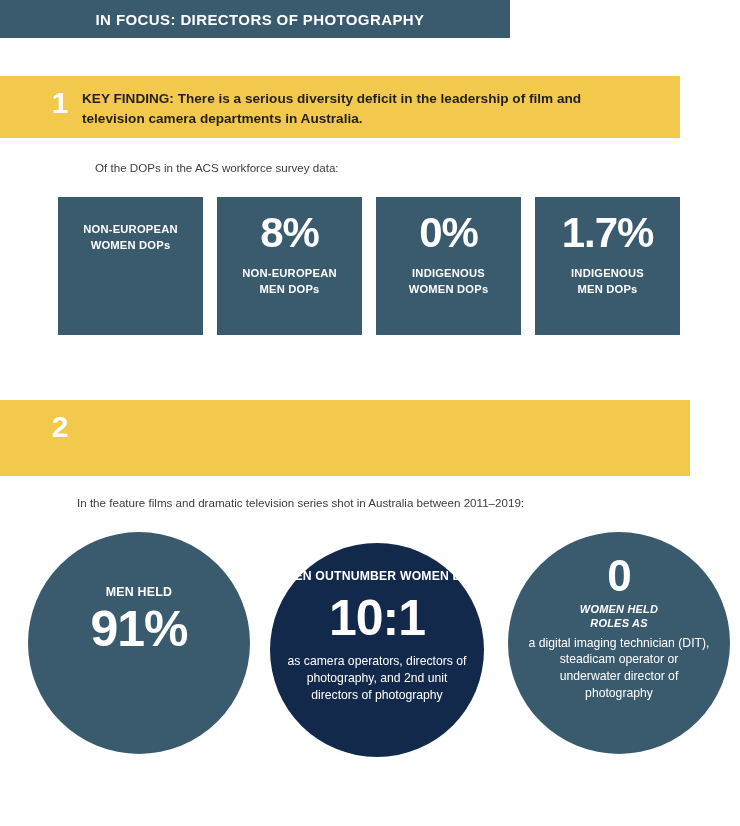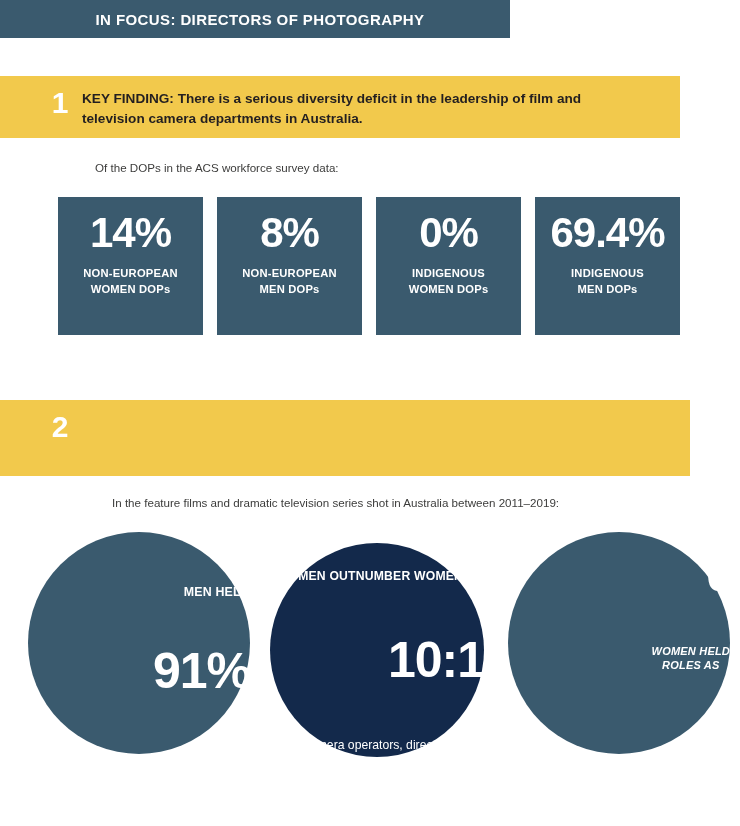--- a/index.html
+++ b/index.html
@@ -72,21 +72,21 @@
   .finding-text b { font-weight: bold; }
 
   
   .section-caption {
     position: absolute;
     font-size: 11.6px;
     color: #3c3c3b;
     line-height: 1.3;
   }
   #caption-1 { left: 95px; top: 160px; }
-  #caption-2 { left: 112px; top: 495px; }
+  #caption-2 { left: 77px; top: 495px; }
 
   
   .stat-row {
     position: absolute;
     left: 58px;
     top: 197px;
     width: 636px;
     height: 138px;
     display: flex;
     gap: 14px;
@@ -118,24 +118,23 @@
     letter-spacing: 0.2px;
   }
 
   
   .circle {
     position: absolute;
     border-radius: 50%;
     color: #ffffff;
     display: flex;
     flex-direction: column;
-    align-items: flex-end;
+    align-items: center;
     box-sizing: border-box;
     text-align: center;
-    gap: 42px;
   }
   #circle-1 {
     left: 28px; top: 532px;
     width: 222px; height: 222px;
     background: #3a5a6e;
     padding-top: 52px;
   }
   #circle-2 {
     left: 270px; top: 543px;
     width: 214px; height: 214px;
@@ -188,33 +187,32 @@
   <div class="finding-number">1</div>
   <div class="finding-text">
     <b>KEY FINDING: </b><span>There is a serious diversity deficit in the leadership of film and television camera departments in Australia.</span>
   </div>
 </div>
 
 <div class="section-caption" id="caption-1">Of the DOPs in the ACS workforce survey data:</div>
 
 <div class="stat-row">
   <div class="stat-box">
-    <div class="stat-value">14%</div>
     <div class="stat-label">NON-EUROPEAN<br>WOMEN DOPs</div>
   </div>
   <div class="stat-box">
     <div class="stat-value">8%</div>
     <div class="stat-label">NON-EUROPEAN<br>MEN DOPs</div>
   </div>
   <div class="stat-box">
     <div class="stat-value">0%</div>
     <div class="stat-label">INDIGENOUS<br>WOMEN DOPs</div>
   </div>
   <div class="stat-box">
-    <div class="stat-value">69.4%</div>
+    <div class="stat-value">1.7%</div>
     <div class="stat-label">INDIGENOUS<br>MEN DOPs</div>
   </div>
 </div>
 
 <div class="finding-band" id="finding-2">
   <div class="finding-number">2</div>
 </div>
 
 <div class="section-caption" id="caption-2">In the feature films and dramatic television series shot in Australia between 2011–2019:</div>
 
@@ -225,13 +223,14 @@
 
 <div class="circle" id="circle-2">
   <div class="circle-top">MEN OUTNUMBER WOMEN BY</div>
   <div class="circle-value">10:1</div>
   <div class="circle-sub">as camera operators, directors of photography, and 2nd unit directors of photography</div>
 </div>
 
 <div class="circle" id="circle-3">
   <div class="circle-value">0</div>
   <div class="circle-top">WOMEN HELD<br>ROLES AS</div>
+  <div class="circle-sub">a digital imaging technician (DIT), steadicam operator or underwater director of photography</div>
 </div>
 
 </body></html>

